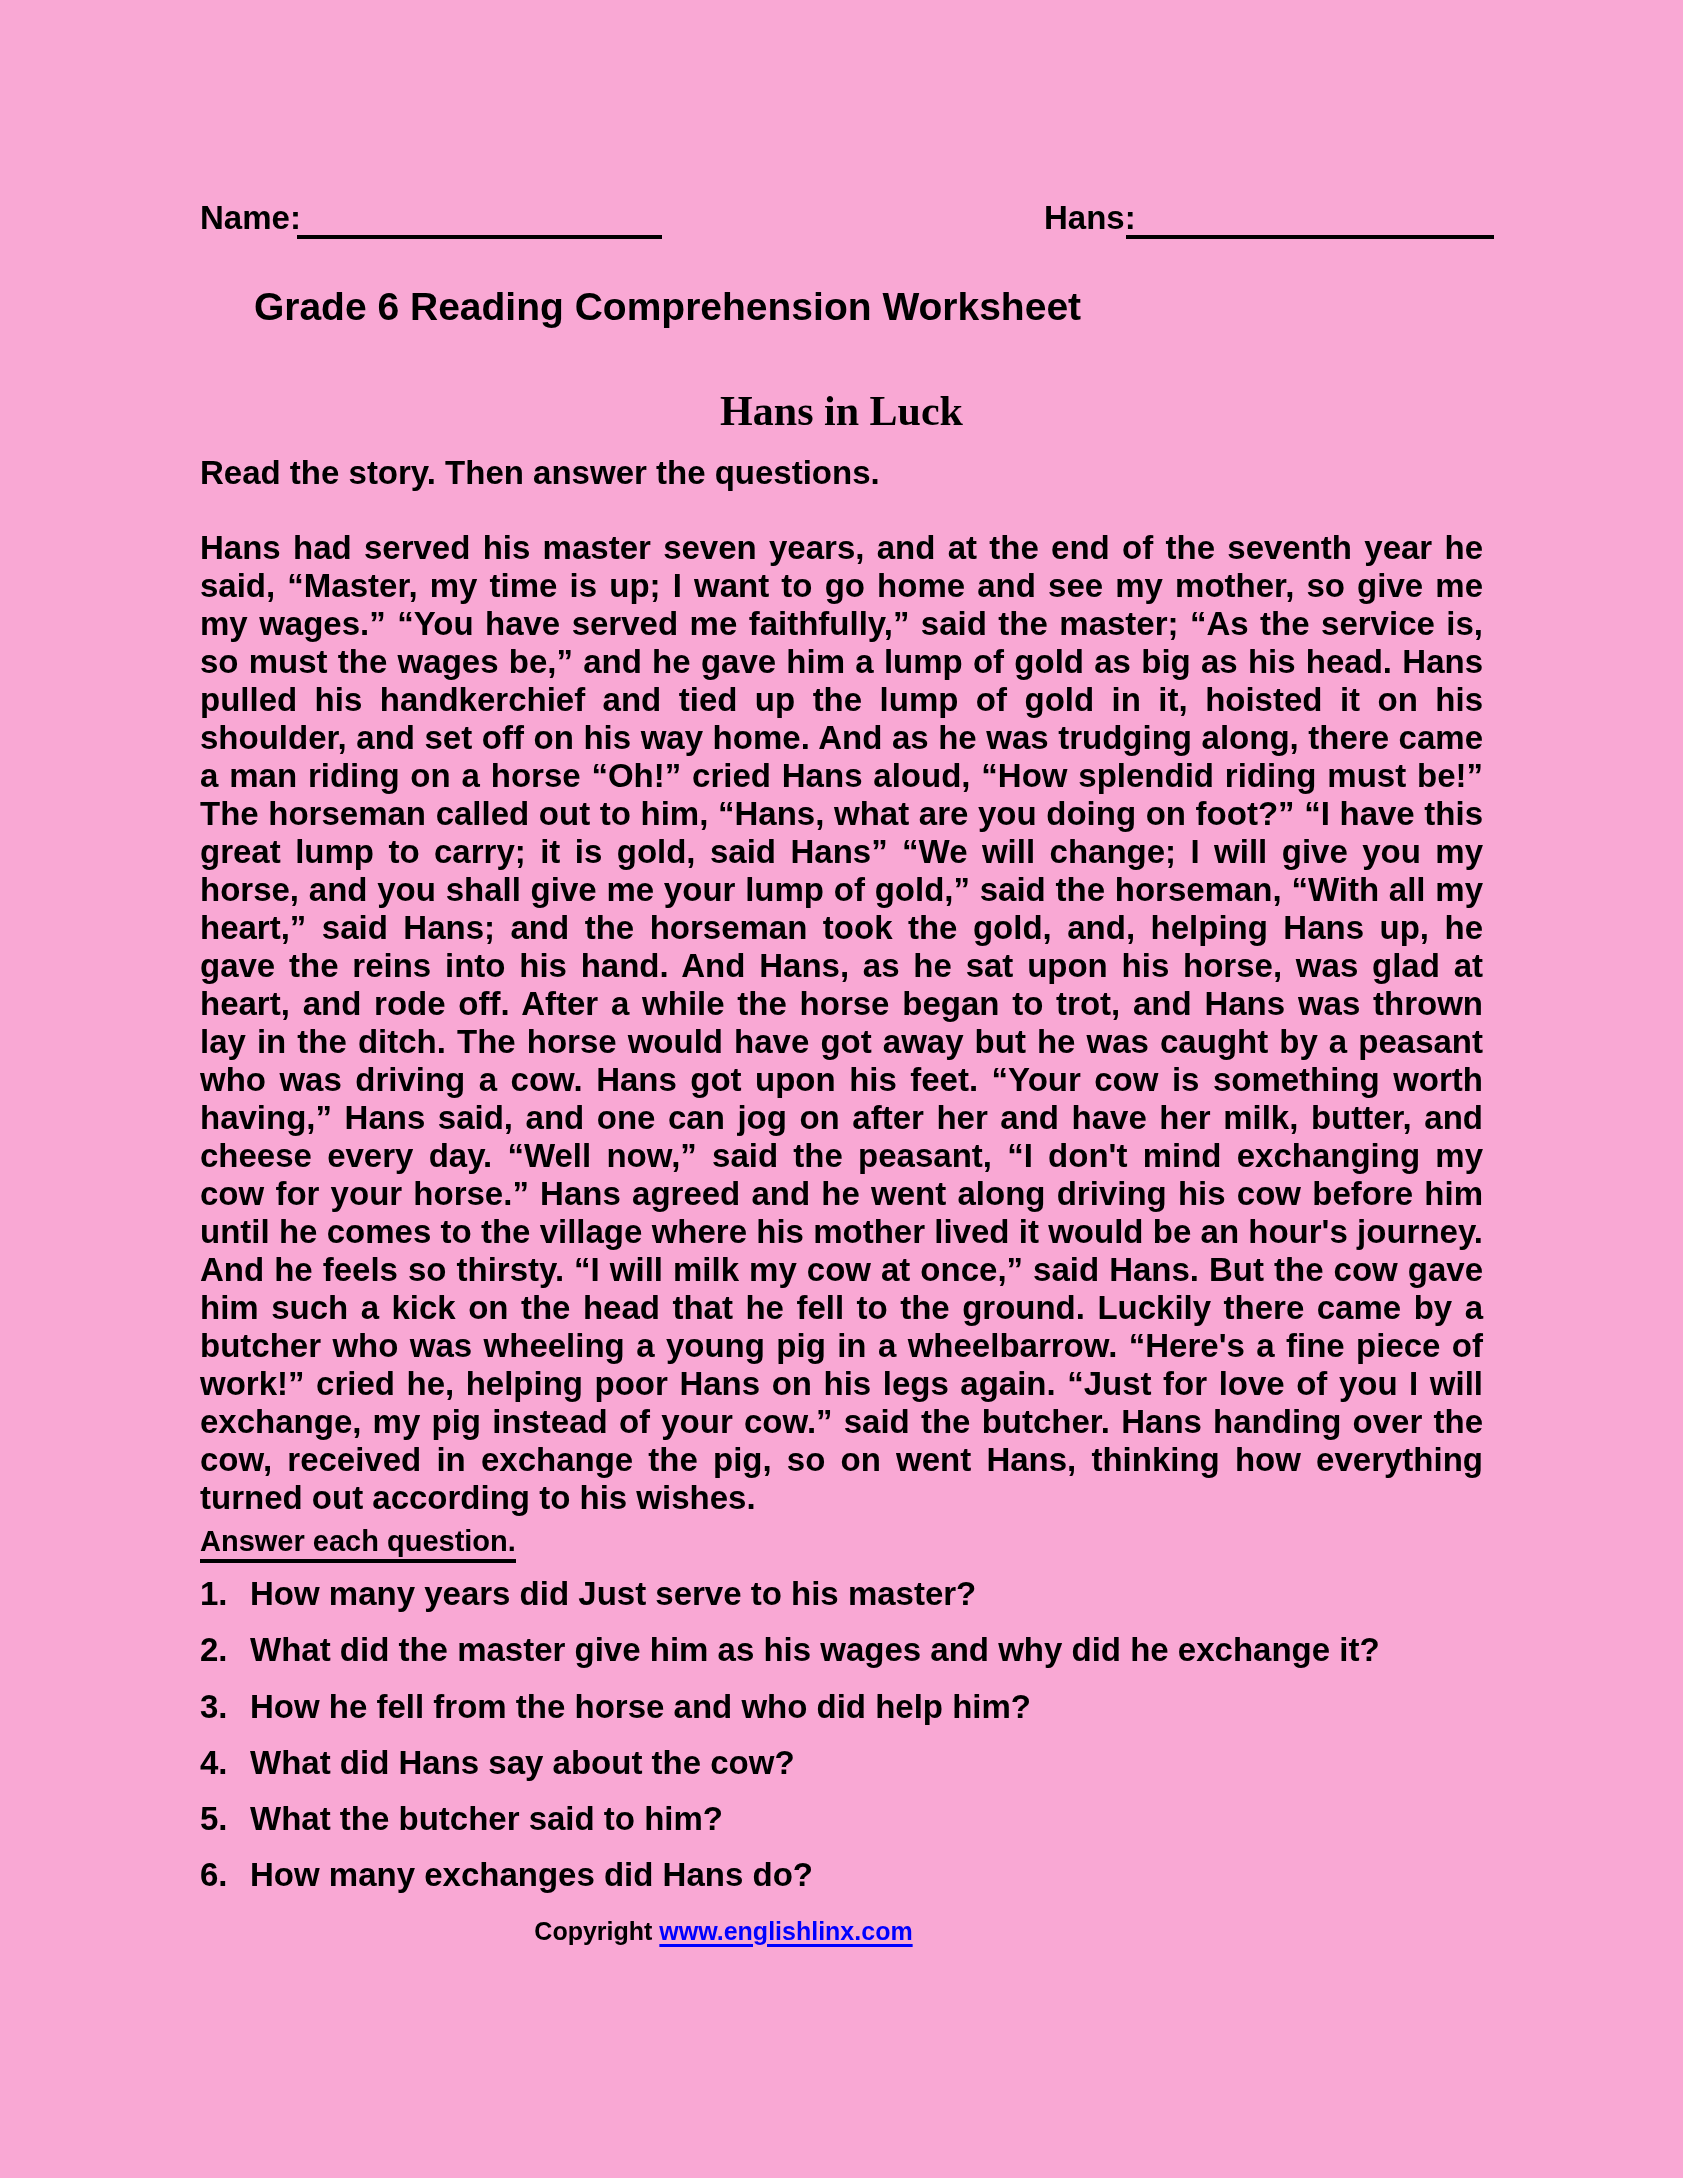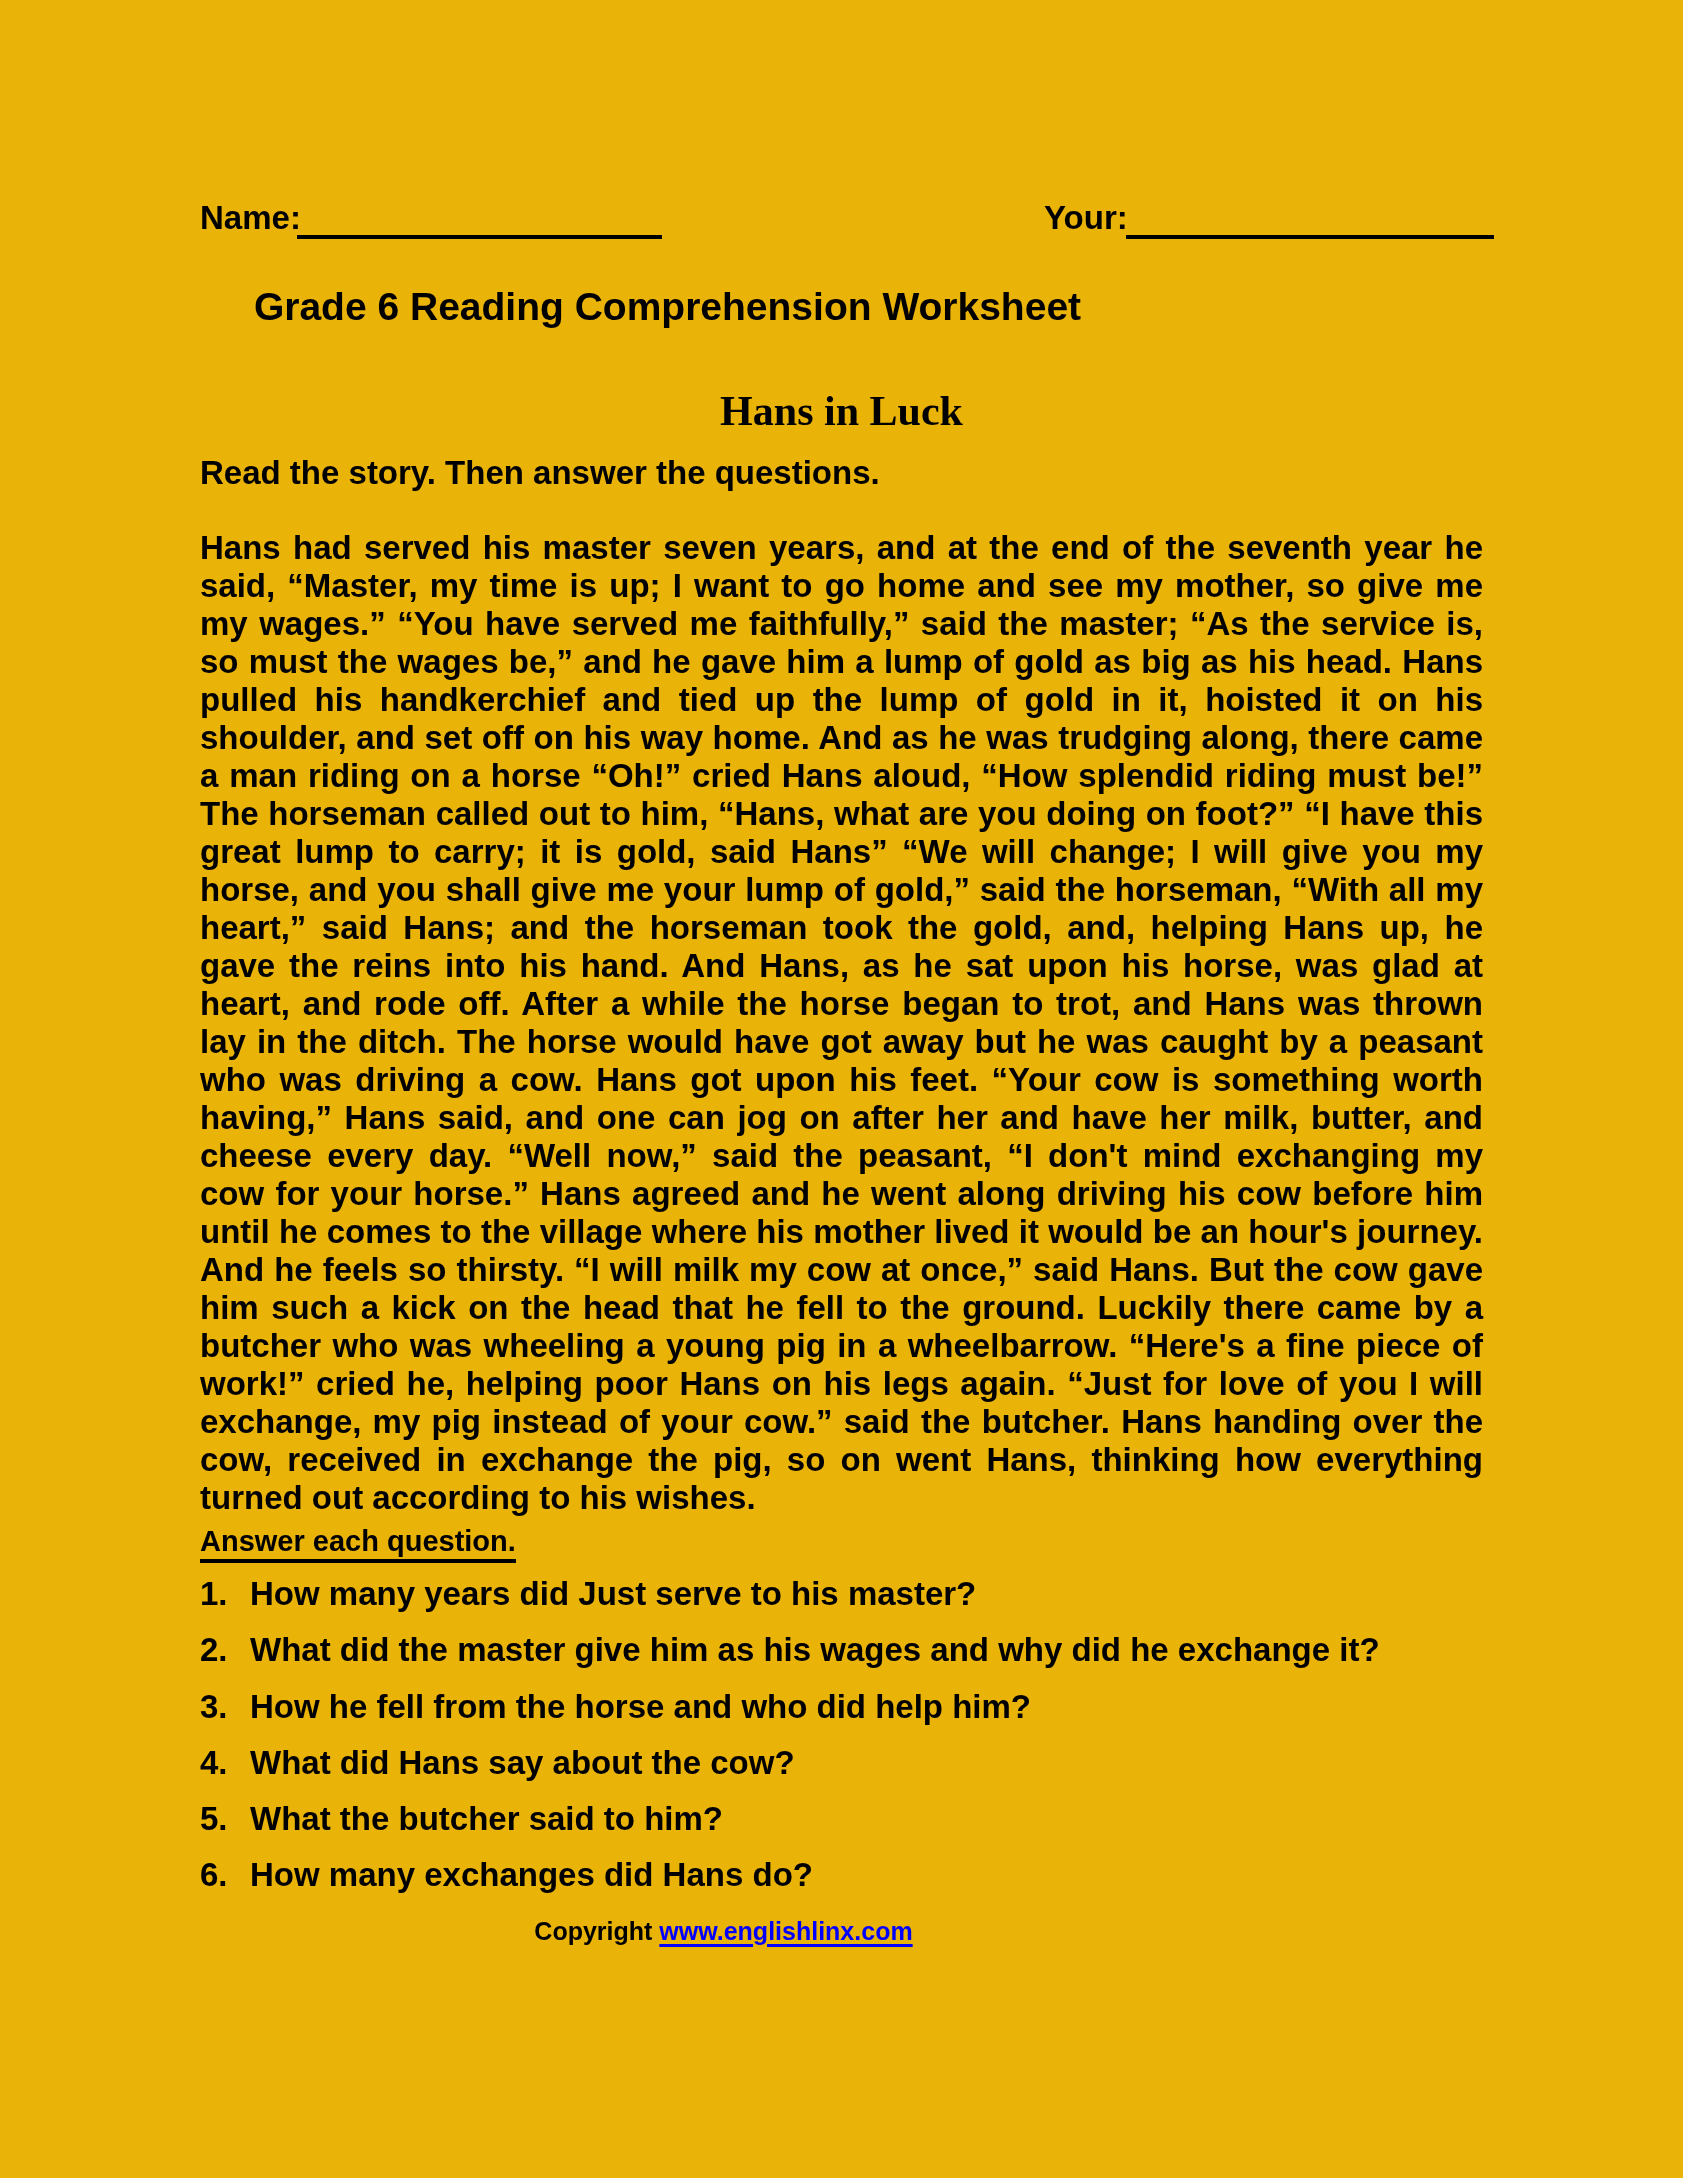--- a/index.html
+++ b/index.html
@@ -4,21 +4,21 @@
 <style>
   html, body {
     margin: 0;
     padding: 0;
     background: #ffffff;
   }
   .page {
     position: relative;
     width: 1683px;
     height: 2178px;
-    background: #eab308;
+    background: #f9a8d4;
     color: #000000;
     font-family: "Liberation Sans", sans-serif;
     font-weight: 700;
     overflow: hidden;
   }
   
   .hdr-label {
     position: absolute;
     top: 201px;
     font-size: 33px;
@@ -133,21 +133,21 @@
   }
 </style>
 </head>
 <body>
 
 <div class="page">
 
   <div class="hdr-label name-label">Name:</div>
   <div class="blank-line name-line"></div>
 
-  <div class="hdr-label date-label">Your:</div>
+  <div class="hdr-label date-label">Hans:</div>
   <div class="blank-line date-line"></div>
 
   <div class="main-title">Grade 6 Reading Comprehension Worksheet</div>
 
   <div class="story-title">Hans in Luck</div>
 
   <div class="instructions">Read the story. Then answer the questions.</div>
 
   <div class="story">Hans had served his master seven years, and at the end of the seventh year he said, “Master, my time is up; I want to go home and see my mother, so give me my wages.” “You have served me faithfully,” said the master; “As the service is, so must the wages be,” and he gave him a lump of gold as big as his head. Hans pulled his handkerchief and tied up the lump of gold in it, hoisted it on his shoulder, and set off on his way home. And as he was trudging along, there came a man riding on a horse “Oh!” cried Hans aloud, “How splendid riding must be!” The horseman called out to him, “Hans, what are you doing on foot?” “I have this great lump to carry; it is gold, said Hans”  “We will change; I will give you my horse, and you shall give me your lump of gold,” said the horseman, “With all my heart,” said Hans; and the horseman took the gold, and, helping Hans up, he gave the reins into his hand. And Hans, as he sat upon his horse, was glad at heart, and rode off. After a while the horse began to trot, and Hans was thrown lay in the ditch. The horse would have got away but he was caught by a peasant who was driving a cow. Hans got upon his feet.  “Your cow is something worth having,” Hans said, and one can jog on after her and have her milk, butter, and cheese every day.  “Well now,” said the peasant, “I don't mind exchanging my cow for your horse.” Hans agreed and he went along driving his cow before him until he comes to the village where his mother lived it would be an hour's journey. And he feels so thirsty. “I will milk my cow at once,” said Hans.  But the cow gave him such a kick on the head that he fell to the ground. Luckily there came by a butcher who was wheeling a young pig in a wheelbarrow. “Here's a fine piece of work!” cried he, helping poor Hans on his legs again.  “Just for love of you I will exchange, my pig instead of your cow.” said the butcher. Hans handing over the cow, received in exchange the pig, so on went Hans, thinking how everything turned out according to his wishes.</div>
 

